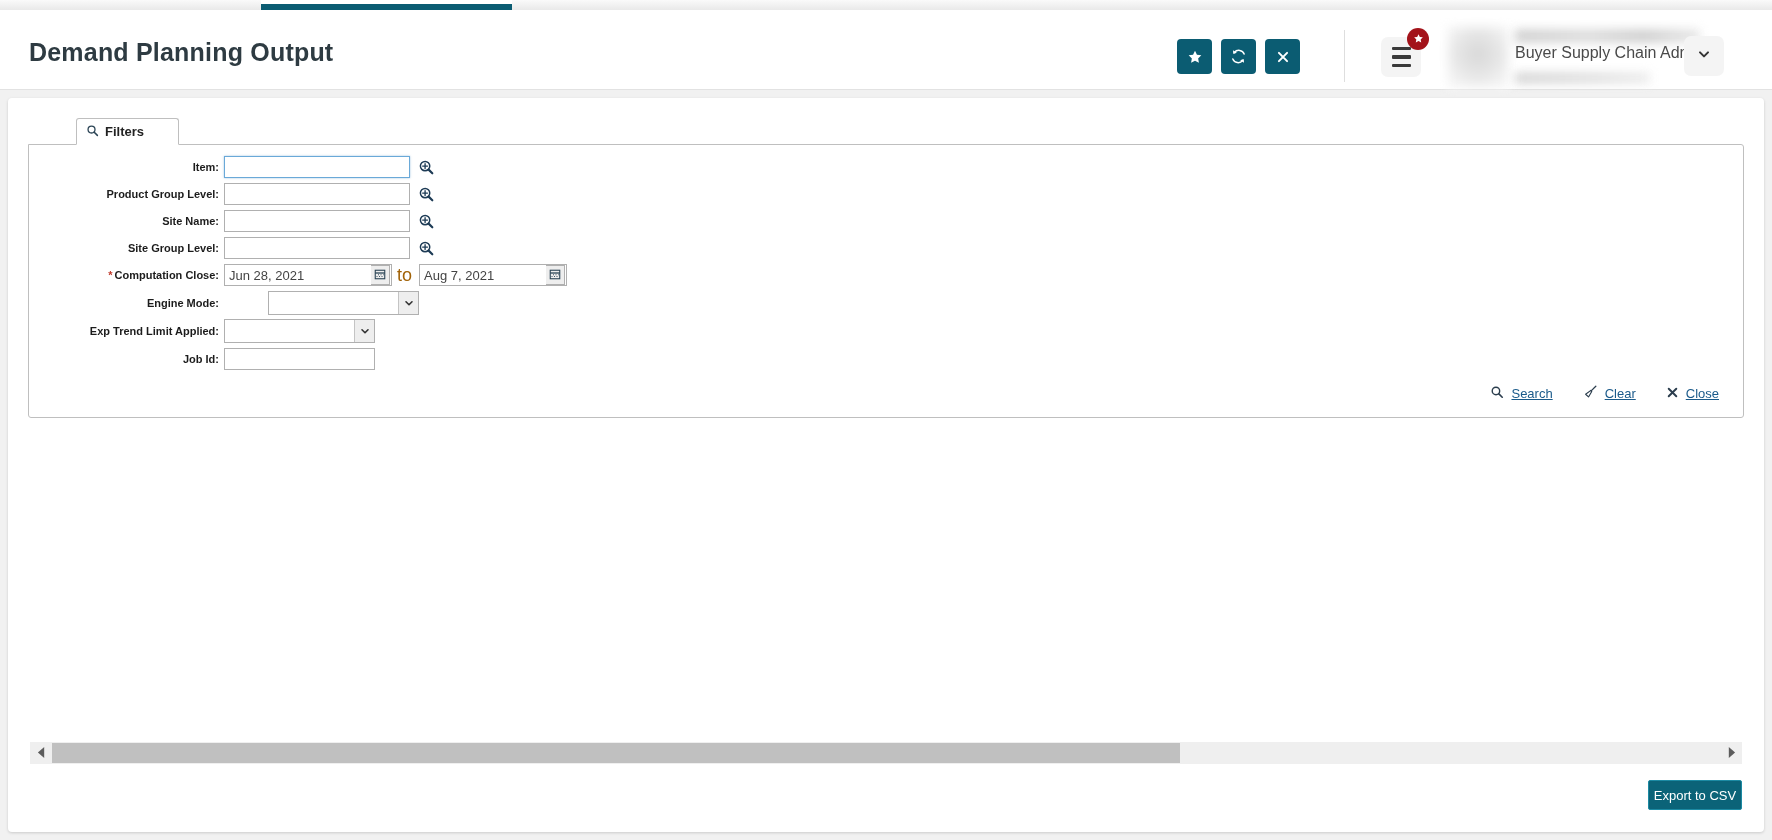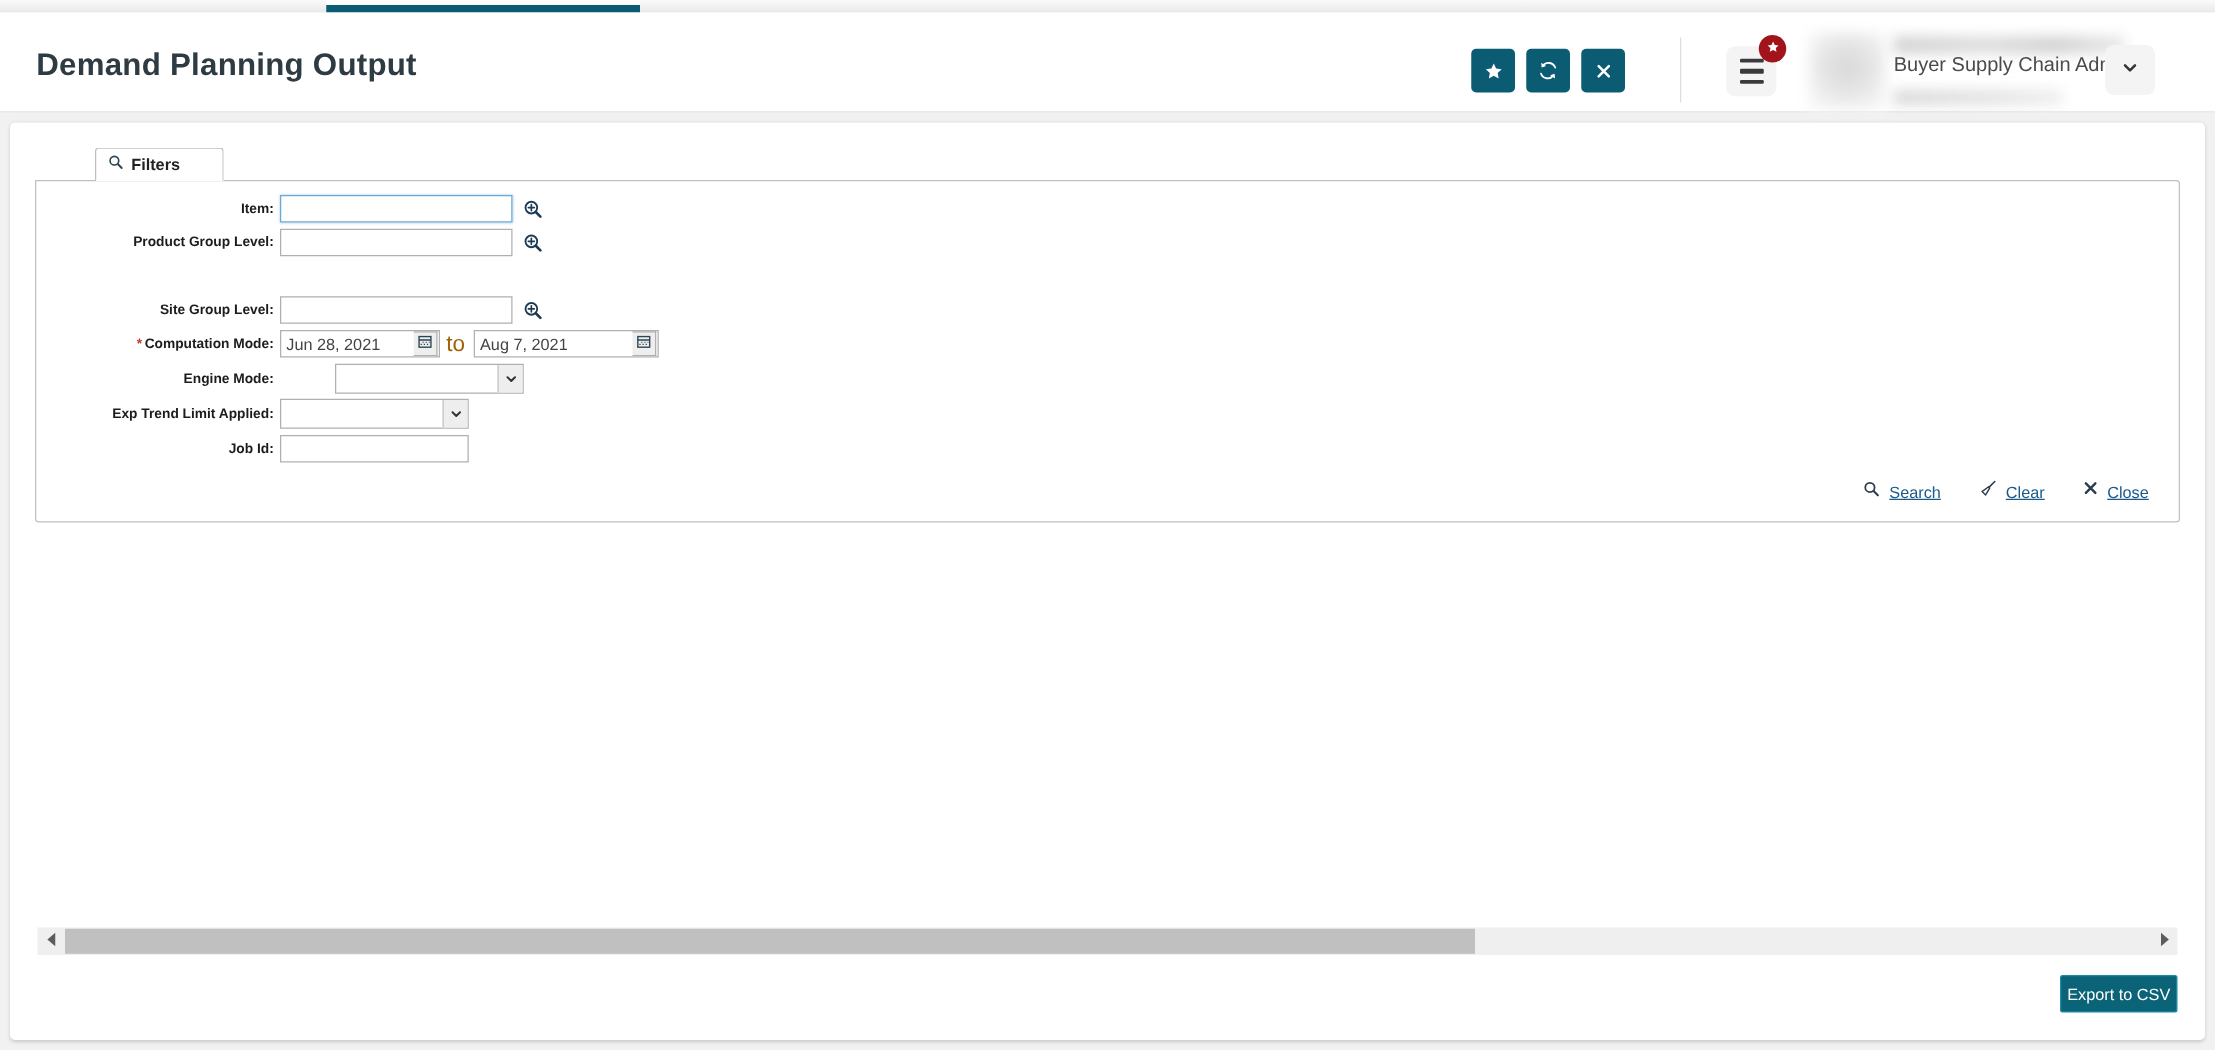--- a/index.html
+++ b/index.html
@@ -423,39 +423,50 @@
         <input class="ftext" style="width: 186px;" type="text" placeholder="">
         <span class="lookup-icon">
           <svg width="17" height="17" viewBox="0 0 24 24">
             <circle cx="10" cy="10" r="6.6" fill="none" stroke="#1d3b55" stroke-width="2.1"></circle>
             <path stroke="#1d3b55" stroke-width="1.9" stroke-linecap="round" d="M10 6.6v6.8M6.6 10h6.8"></path>
             <path stroke="#1d3b55" stroke-width="3" stroke-linecap="round" d="M15 15l5.2 5.2"></path>
           </svg>
         </span>
       </div>
 
+      <div class="frow" style="top:64px;">
+        <div class="flabel">Site Name:</div>
+        <input class="ftext" style="width: 186px;" type="text" placeholder="">
+        <span class="lookup-icon">
+          <svg width="17" height="17" viewBox="0 0 24 24">
+            <circle cx="10" cy="10" r="6.6" fill="none" stroke="#1d3b55" stroke-width="2.1"></circle>
+            <path stroke="#1d3b55" stroke-width="1.9" stroke-linecap="round" d="M10 6.6v6.8M6.6 10h6.8"></path>
+            <path stroke="#1d3b55" stroke-width="3" stroke-linecap="round" d="M15 15l5.2 5.2"></path>
+          </svg>
+        </span>
+      </div>
 
       <div class="frow" style="top:91px;">
         <div class="flabel">Site Group Level:</div>
         <input class="ftext" style="width: 186px;" type="text" placeholder="">
         <span class="lookup-icon">
           <svg width="17" height="17" viewBox="0 0 24 24">
             <circle cx="10" cy="10" r="6.6" fill="none" stroke="#1d3b55" stroke-width="2.1"></circle>
             <path stroke="#1d3b55" stroke-width="1.9" stroke-linecap="round" d="M10 6.6v6.8M6.6 10h6.8"></path>
             <path stroke="#1d3b55" stroke-width="3" stroke-linecap="round" d="M15 15l5.2 5.2"></path>
           </svg>
         </span>
       </div>
 
       <div class="frow" style="top:118px;">
         <div class="flabel">
-          <span class="req-star">*</span><span>Computation Mode:</span>
+          <span class="req-star">*</span><span>Computation Close:</span>
         </div>
         <span class="datewrap">
-          <input class="ftext" style="width: 128px; padding-right: 23px;" type="text" value="Jun 28, 2021">
+          <input class="ftext" style="width: 168px; padding-right: 23px;" type="text" value="Jun 28, 2021">
           <span class="cal-btn">
             <span>
               <svg width="12" height="12" viewBox="0 0 24 24">
                 <rect x="2.5" y="4.5" width="19" height="17" fill="none" stroke="#2b4455" stroke-width="2.2"></rect>
                 <path stroke="#2b4455" stroke-width="2.6" d="M2.5 10h19"></path>
                 <path stroke="#2b4455" stroke-width="1.8" d="M8 13.5h2M13 13.5h2M18 13.5h1.5M5 17h2M10 17h2M15 17h2"></path>
               </svg>
             </span>
           </span>
         </span>

